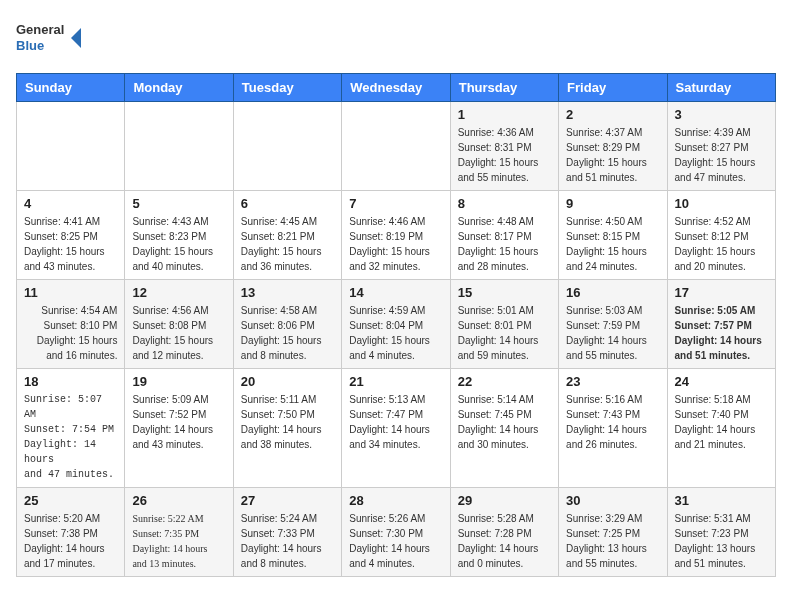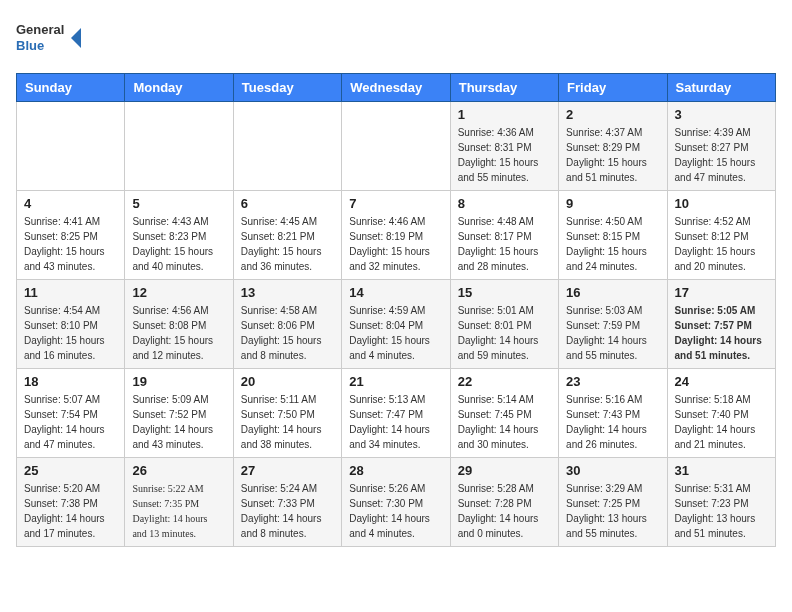--- a/index.html
+++ b/index.html
@@ -178,21 +178,21 @@
           <div class="day-num">10</div>
           <div class="day-info" style="white-space: pre-line;">Sunrise: 4:52 AM
 Sunset: 8:12 PM
 Daylight: 15 hours
 and 20 minutes.</div>
         </td>
       </tr>
       <tr>
         <td>
           <div class="day-num">11</div>
-          <div class="day-info" style="white-space: pre-line;">Sunrise: 4:54 AM
+          <div class="day-info" style="white-space: pre-line; text-align: right;">Sunrise: 4:54 AM
 Sunset: 8:10 PM
 Daylight: 15 hours
 and 16 minutes.</div>
         </td>
         <td>
           <div class="day-num">12</div>
           <div class="day-info" style="white-space: pre-line;">Sunrise: 4:56 AM
 Sunset: 8:08 PM
 Daylight: 15 hours
 and 12 minutes.</div>
@@ -229,21 +229,21 @@
           <div class="day-num">17</div>
           <div class="day-info" style="white-space: pre-line; font-weight: bold;">Sunrise: 5:05 AM
 Sunset: 7:57 PM
 Daylight: 14 hours
 and 51 minutes.</div>
         </td>
       </tr>
       <tr>
         <td>
           <div class="day-num">18</div>
-          <div class="day-info" style="white-space: pre-line;">Sunrise: 5:07 AM
+          <div class="day-info" style="white-space: pre-line; font-family: Liberation Mono, monospace;">Sunrise: 5:07 AM
 Sunset: 7:54 PM
 Daylight: 14 hours
 and 47 minutes.</div>
         </td>
         <td>
           <div class="day-num">19</div>
           <div class="day-info" style="white-space: pre-line;">Sunrise: 5:09 AM
 Sunset: 7:52 PM
 Daylight: 14 hours
 and 43 minutes.</div>

